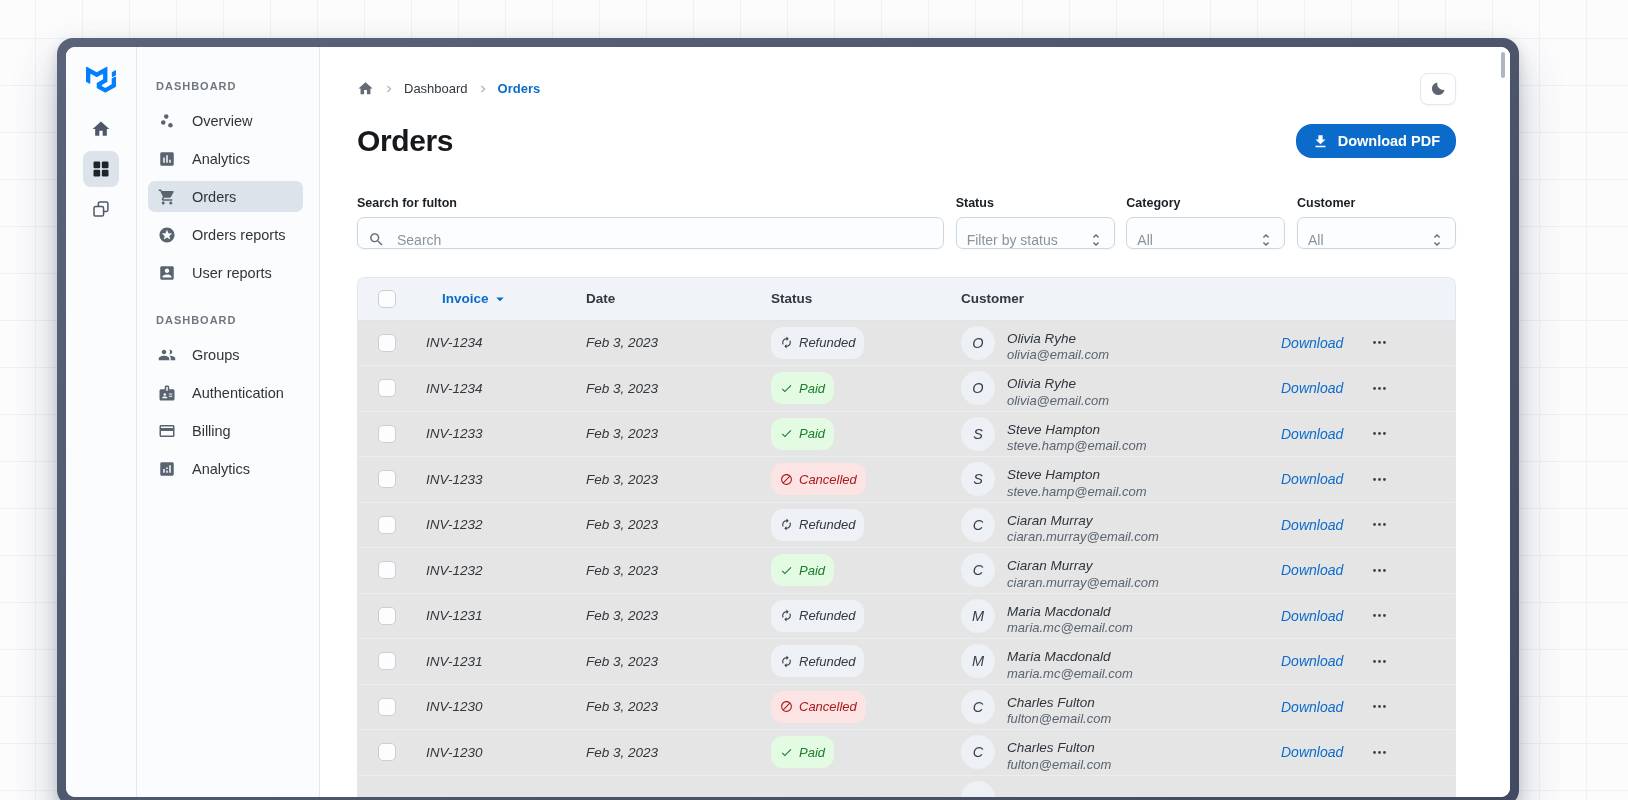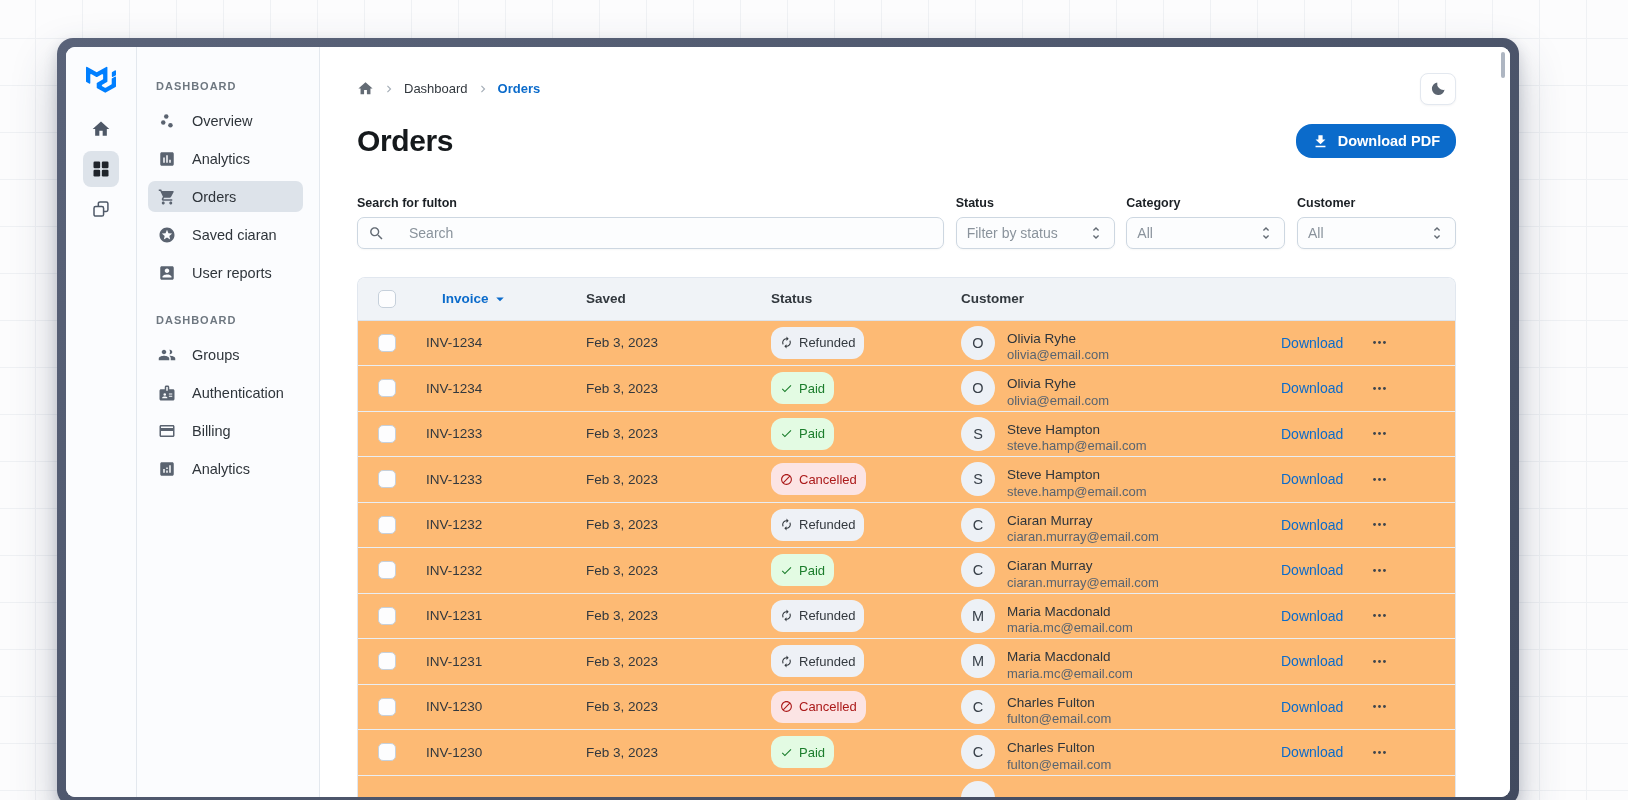--- a/index.html
+++ b/index.html
@@ -82,21 +82,21 @@
     background:#fff; border:1px solid #E3E8EF; border-radius:8px;
     display:flex; align-items:center; justify-content:center; cursor:pointer;
     color:#5B6470; box-shadow:0 1px 2px rgba(30,40,60,.05);
   }
   
   .filters{ margin-top:36px; display:flex; justify-content:space-between; }
   .field-label{ font-size:12.5px; font-weight:600; color:#1B2025; height:15px;
     margin-bottom:6px; display:block; }
   .control{
     height:32px; border:1px solid #CDD7E1; border-radius:7px; background:#FCFDFE;
-    display:flex; align-items:center; padding:0 10px; gap:24px;
+    display:flex; align-items:flex-end; padding:0 10px; gap:12px;
     box-shadow:0 1px 2px rgba(30,40,60,.04);
   }
   .f-search{ width:587px; }
   .f-select{ width:159px; cursor:pointer; justify-content:space-between; }
   .f-search input{
     border:none; outline:none; background:transparent; flex:1; font-size:14px;
     color:#32383E; font-family:inherit;
   }
   .f-search input::placeholder{ color:#8A939C; }
   .select-value{ font-size:14px; color:#8A939C; white-space:nowrap; overflow:hidden; }
@@ -107,21 +107,21 @@
     border-radius:8px 8px 0 0; overflow:hidden;
   }
   table{ width:100%; border-collapse:collapse; table-layout:fixed; }
   col.c-check{ width:68px; } col.c-invoice{ width:160px; } col.c-date{ width:185px; }
   col.c-status{ width:190px; } col.c-customer{ width:320px; } col.c-actions{ width:auto; }
   thead tr{ background:#F0F3F7; height:42px; }
   th{ text-align:left; font-size:13.5px; font-weight:700; color:#32383E;
     border-bottom:1px solid #DCE3EB; }
   th.sorted{ color:var(--primary); }
   th .sort-wrap{ display:inline-flex; align-items:center; gap:2px; cursor:pointer;padding-left:16px; }
-  tbody tr{ height:45.5px; border-top:1px solid #E9EEF3; background:#fdba74; }
+  tbody tr{ height:45.5px; border-top:1px solid #E9EEF3; background:#e5e5e5;font-style:italic; }
   tbody tr:first-child{ border-top:none; }
   td{ font-size:13.5px; color:#32383E; vertical-align:middle; }
   .cell-check{ padding-left:20px; }
   .checkbox{
     width:18px; height:18px; border:1.5px solid #C6D0DB; border-radius:5px;
     background:#FDFDFE; display:inline-block; cursor:pointer; vertical-align:middle;
   }
   .chip{
     display:inline-flex; align-items:center; gap:6px; height:32px; padding:0 9px;
     border-radius:12px; font-size:13px; font-weight:500;
@@ -212,21 +212,21 @@
               </svg>
             </span>
             <span>Orders</span>
           </div>
           <div class="nav-item">
             <span class="ic ic-18">
               <svg viewBox="0 0 24 24" xmlns="http://www.w3.org/2000/svg">
                 <path fill="currentColor" d="M11.99 2C6.47 2 2 6.48 2 12s4.47 10 9.99 10C17.52 22 22 17.52 22 12S17.52 2 11.99 2zm4.24 16L12 15.45 7.77 18l1.12-4.81-3.73-3.23 4.92-.42L12 5l1.92 4.53 4.92.42-3.73 3.23L16.23 18z"></path>
               </svg>
             </span>
-            <span>Saved ciaran</span>
+            <span>Orders reports</span>
           </div>
           <div class="nav-item">
             <span class="ic ic-18">
               <svg viewBox="0 0 24 24" xmlns="http://www.w3.org/2000/svg">
                 <path fill="currentColor" d="M3 5v14c0 1.1.89 2 2 2h14c1.1 0 2-.9 2-2V5c0-1.1-.9-2-2-2H5c-1.11 0-2 .9-2 2zm12 4c0 1.66-1.34 3-3 3s-3-1.34-3-3 1.34-3 3-3 3 1.34 3 3zm-9 8c0-2 4-3.1 6-3.1s6 1.1 6 3.1v1H6v-1z"></path>
               </svg>
             </span>
             <span>User reports</span>
           </div>
           <div class="gap"></div>
@@ -370,21 +370,21 @@
               <th class="sorted">
                 <span class="sort-wrap">
                   <span>Invoice</span>
                   <span class="ic ic-18">
                       <svg viewBox="0 0 24 24" xmlns="http://www.w3.org/2000/svg">
                         <path fill="currentColor" d="M7 10l5 5 5-5z"></path>
                       </svg>
                     </span>
                 </span>
               </th>
-              <th>Saved</th>
+              <th>Date</th>
               <th>Status</th>
               <th>Customer</th>
               <th></th>
             </tr>
           </thead>
           <tbody id="table-body">
               <tr>
                 <td class="cell-check"><span class="checkbox"></span></td>
                 <td>INV-1234</td>
                 <td>Feb 3, 2023</td>

